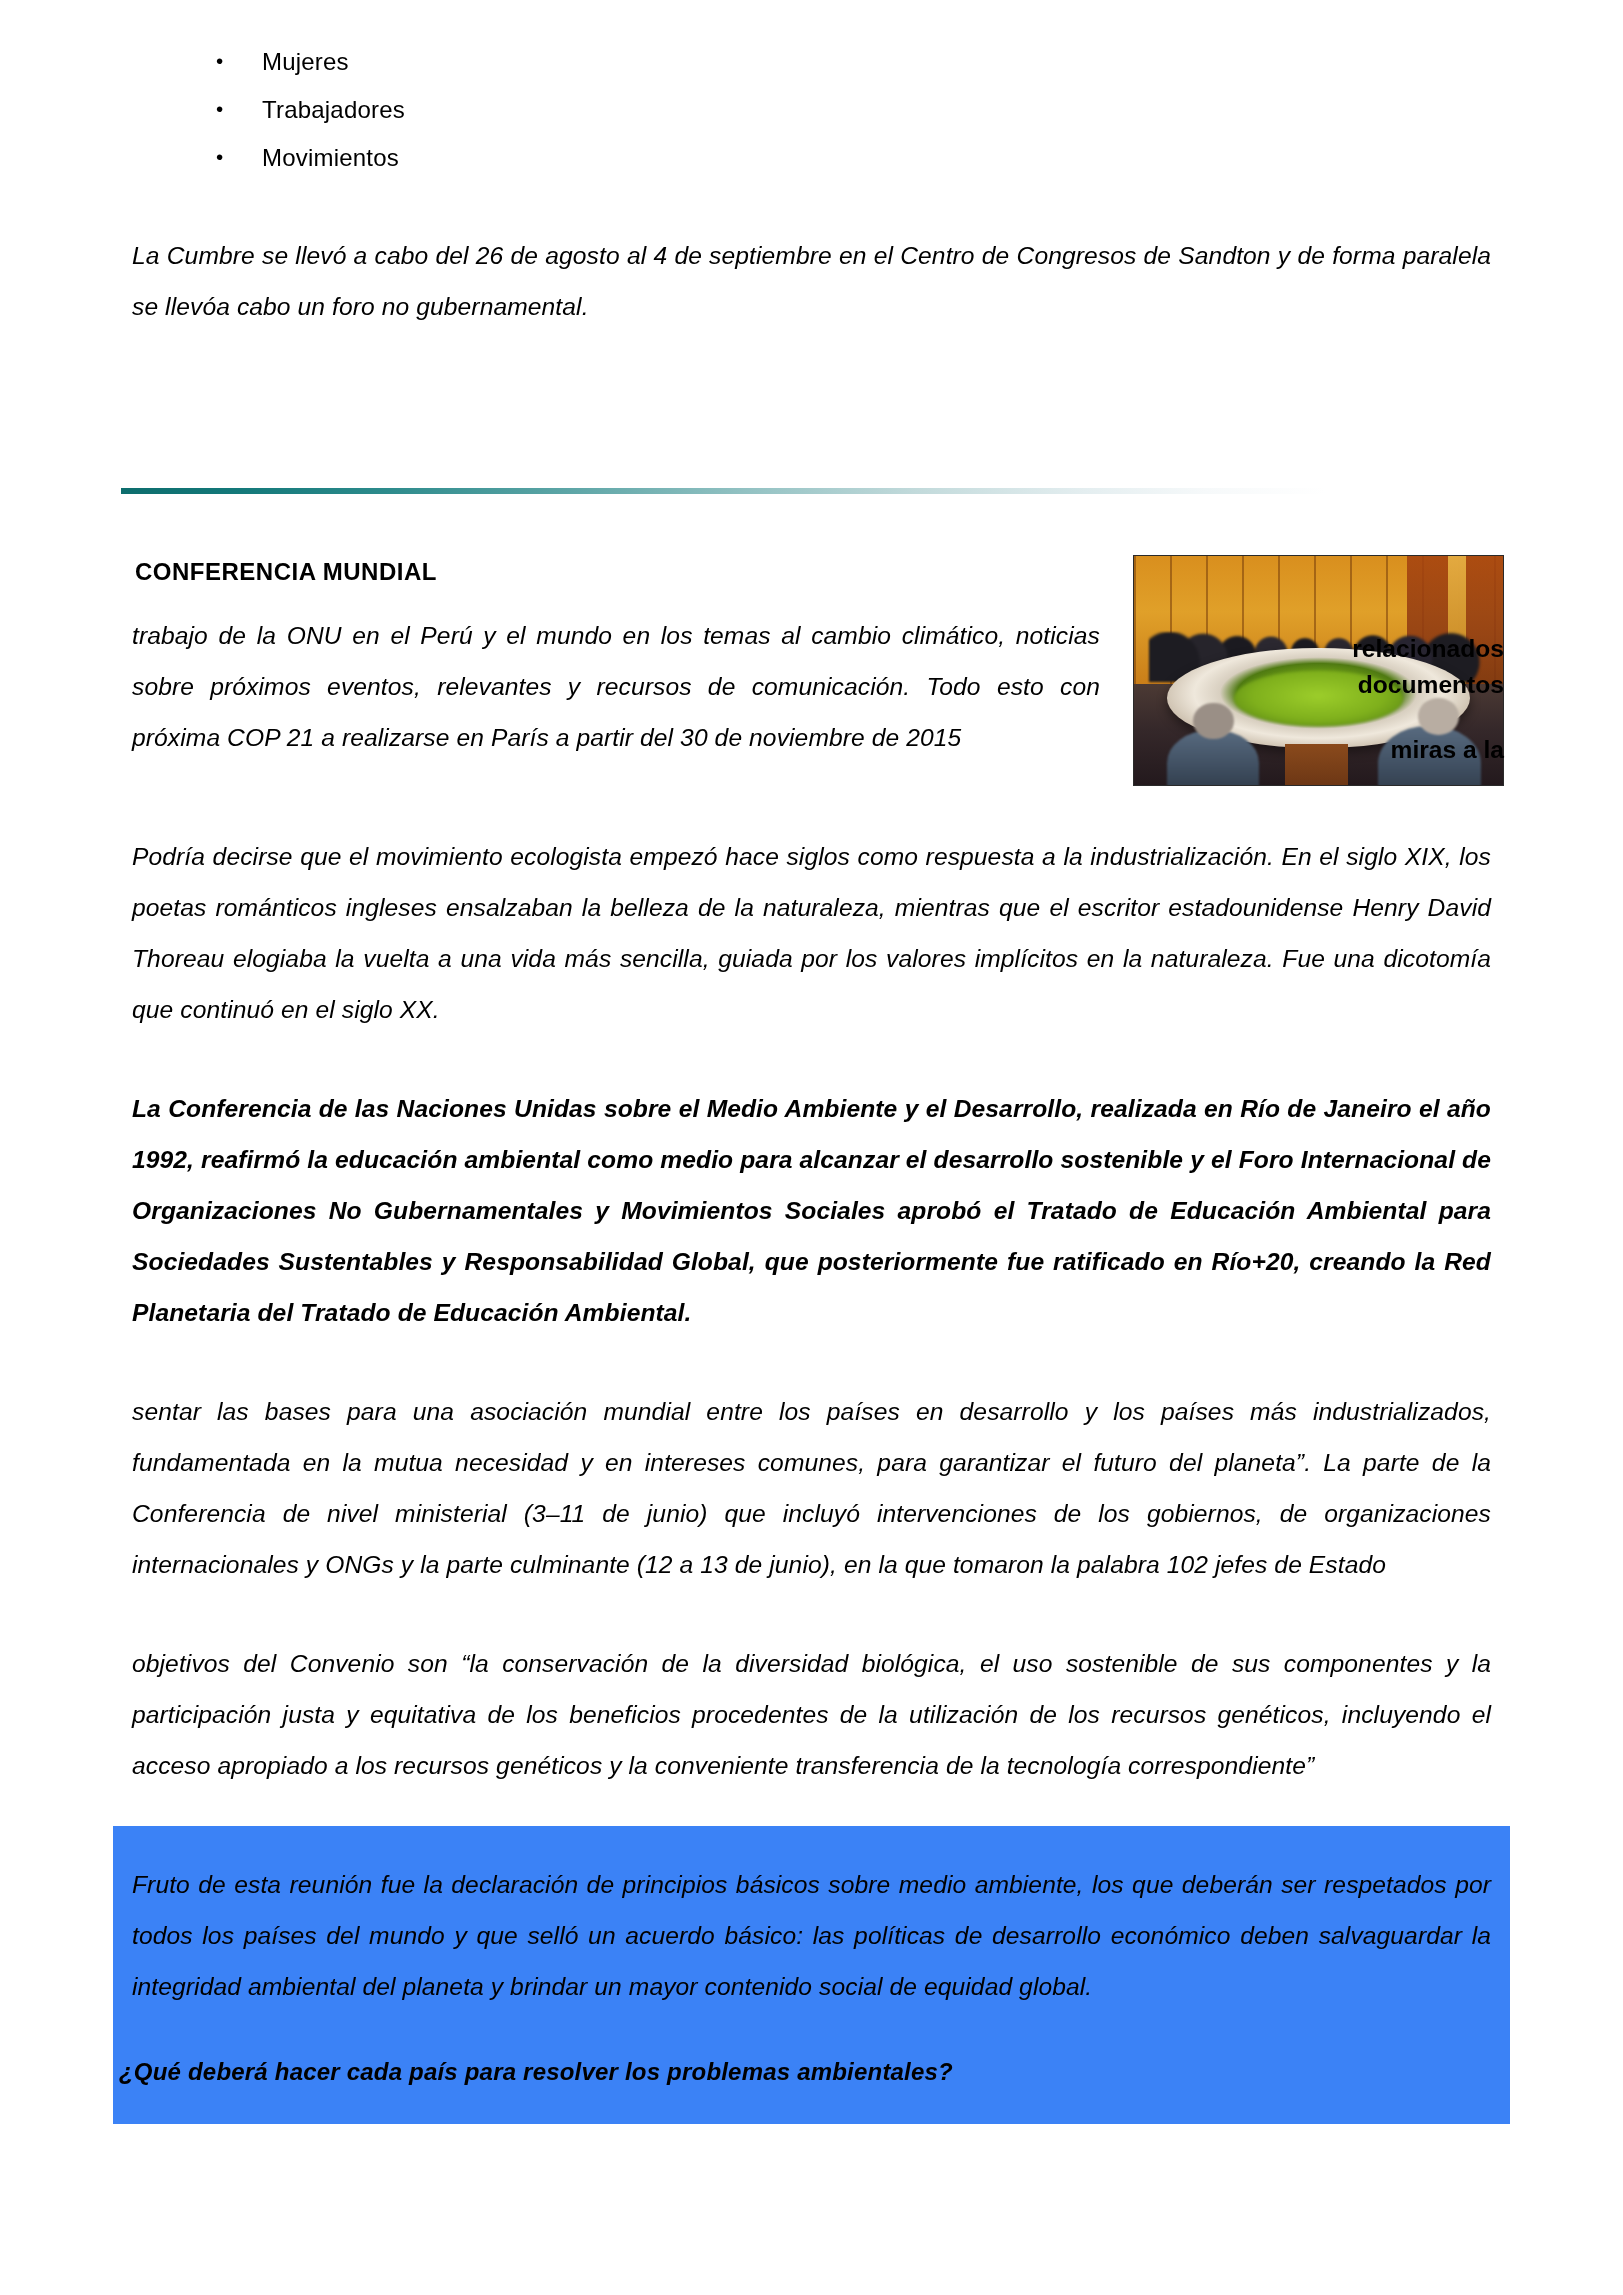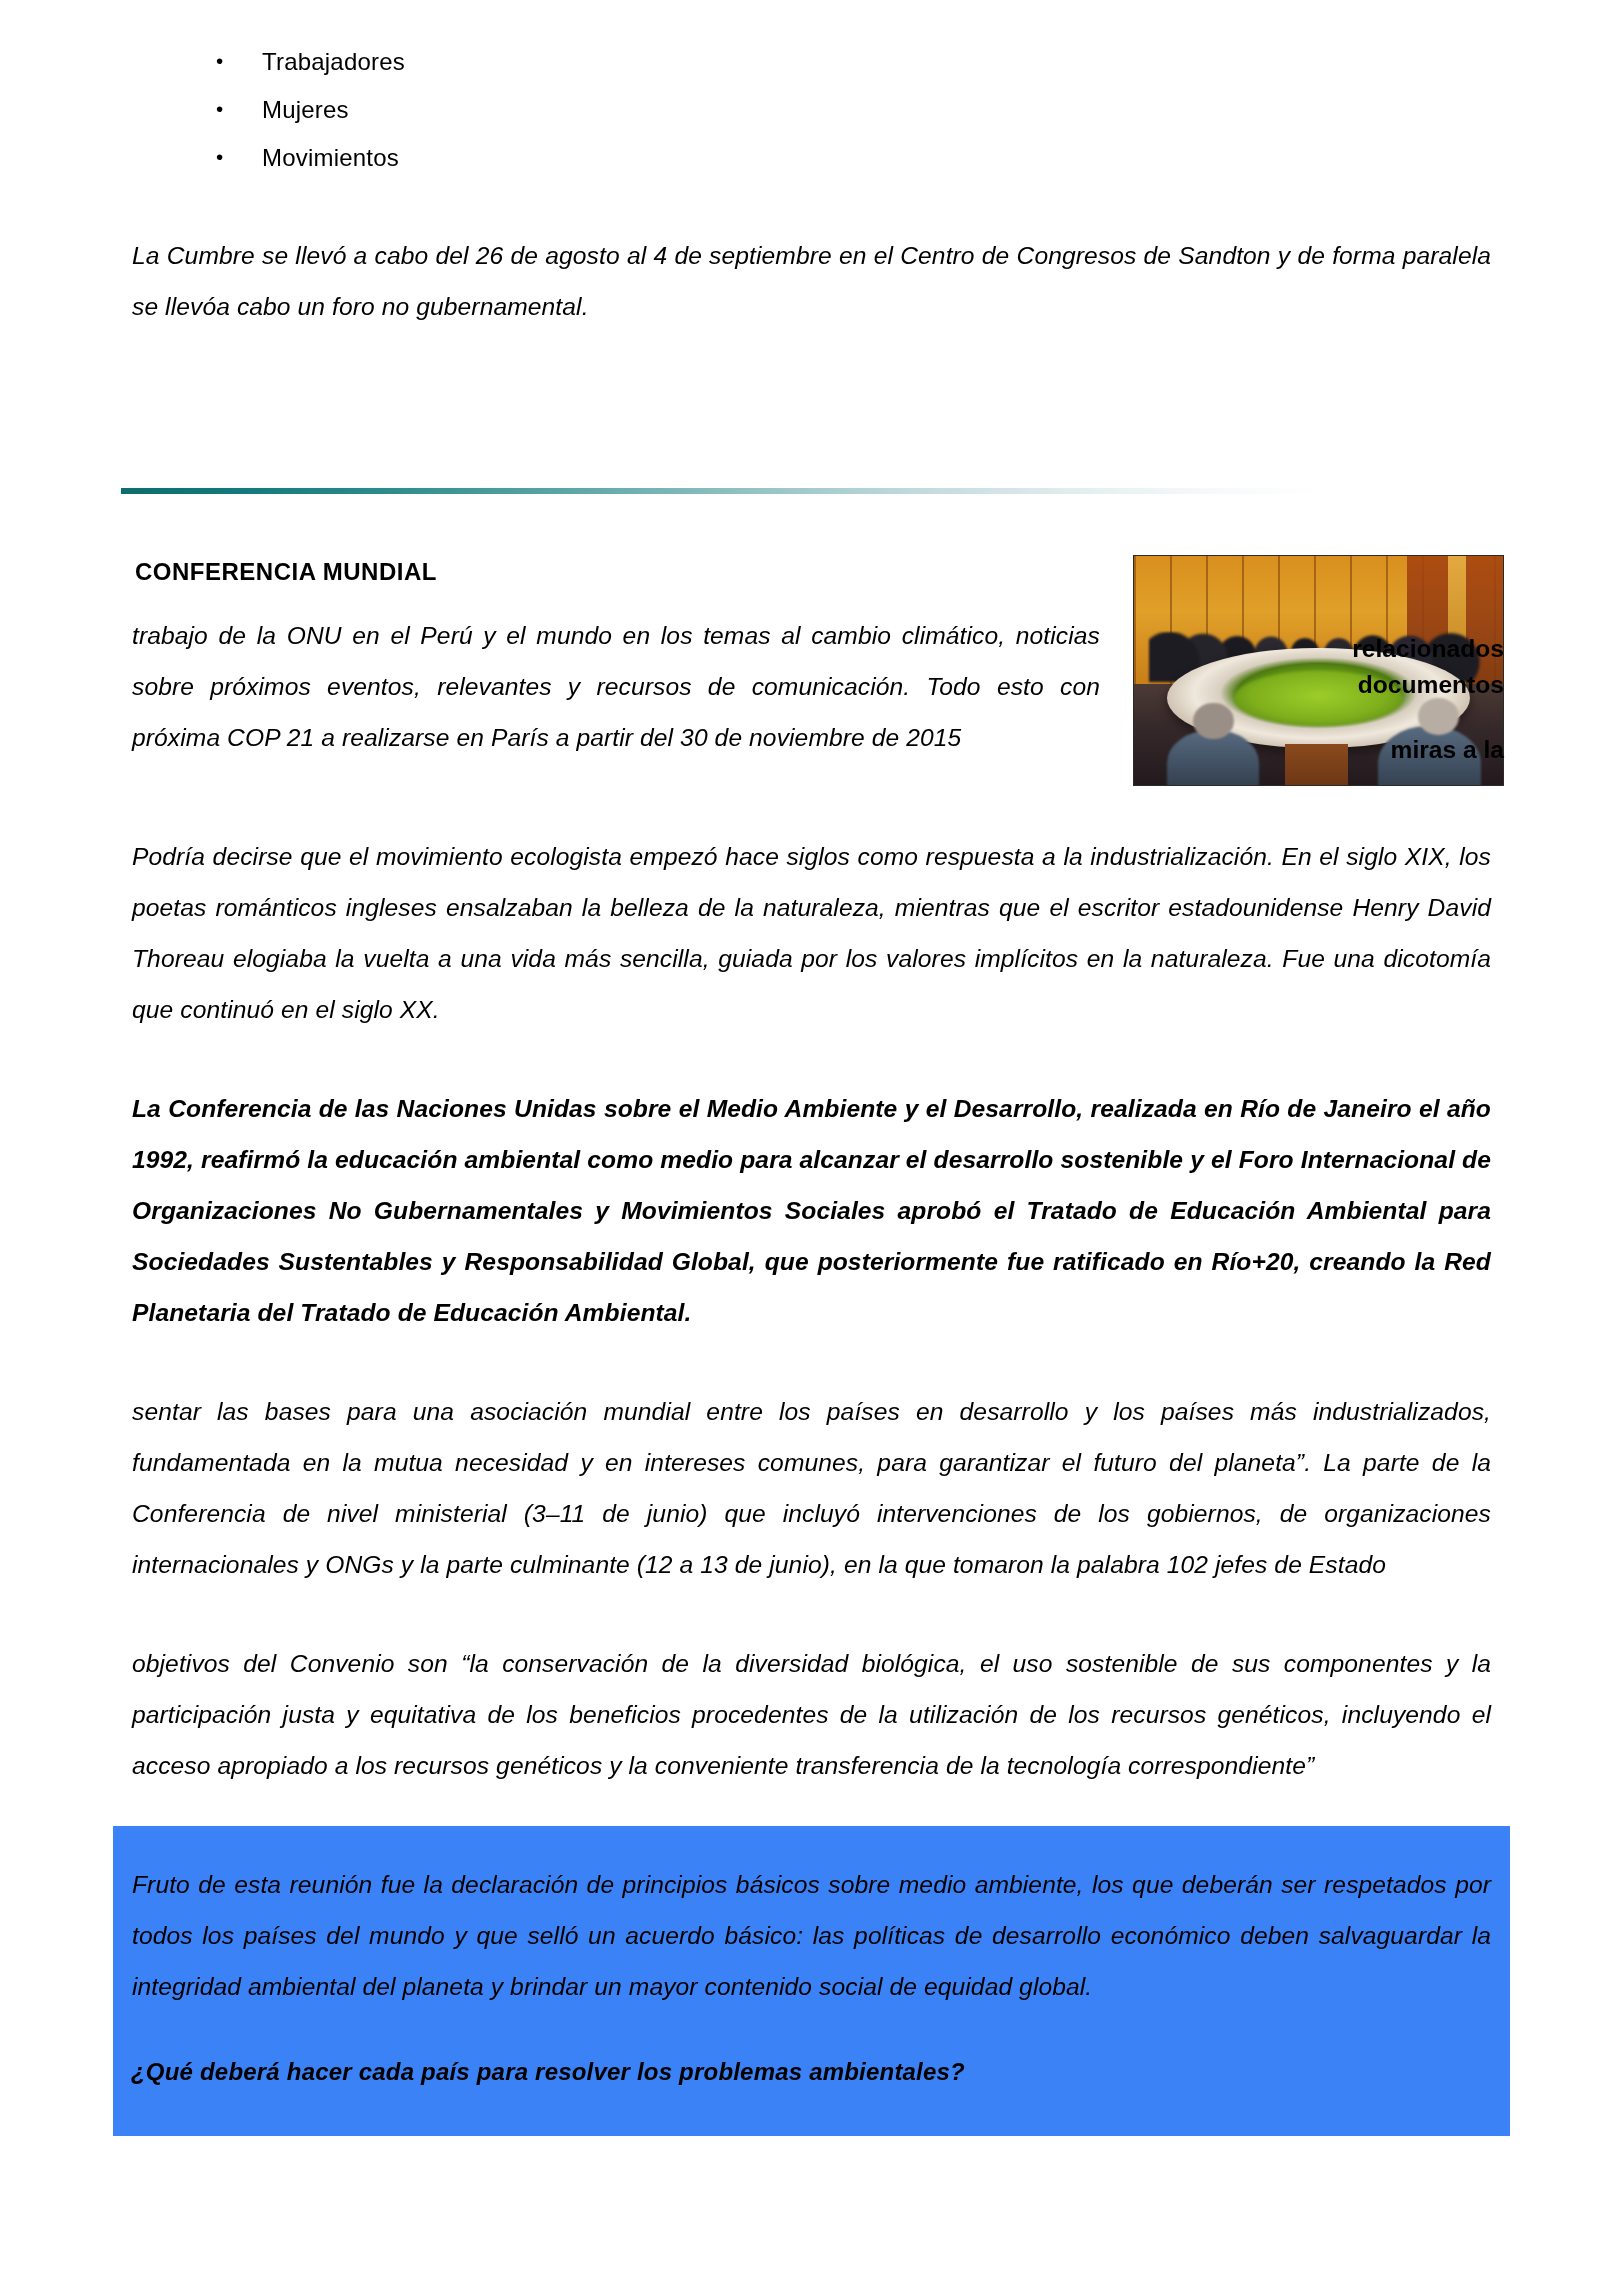--- a/index.html
+++ b/index.html
@@ -222,35 +222,35 @@
     background: #3b82f6;
     padding: 20.6px 6.3px 27px 6.3px;
     margin: 0 -6.3px;
   }
   .shaded-block .para { text-align: justify; }
   .question-line {
     font-size: 24px;
     font-weight: bold;
     font-style: italic;
     line-height: 51px;
-    margin: 12px;
+    margin: 0;
     padding-top: 20.6px;
     letter-spacing: 0.2px;
   }
 
   .clearfix::after { content: ""; display: block; clear: both; }
 </style>
 </head>
 <body>
 
 <div class="page">
 
   <ul class="bullet-list">
+    <li class="bullet-item">Mujeres</li>
     <li class="bullet-item">Trabajadores</li>
-    <li class="bullet-item">Mujeres</li>
     <li class="bullet-item">Movimientos</li>
   </ul>
 
   <div class="spacer-md"></div>
   <p class="para">La Cumbre se llevó a cabo del 26 de agosto al 4 de septiembre en el Centro de Congresos de Sandton y de forma paralela se llevóa cabo un foro no gubernamental.</p>
 
   <div class="spacer-lg"></div>
 
   <div class="divider-wrap">
     <div class="divider"></div>

